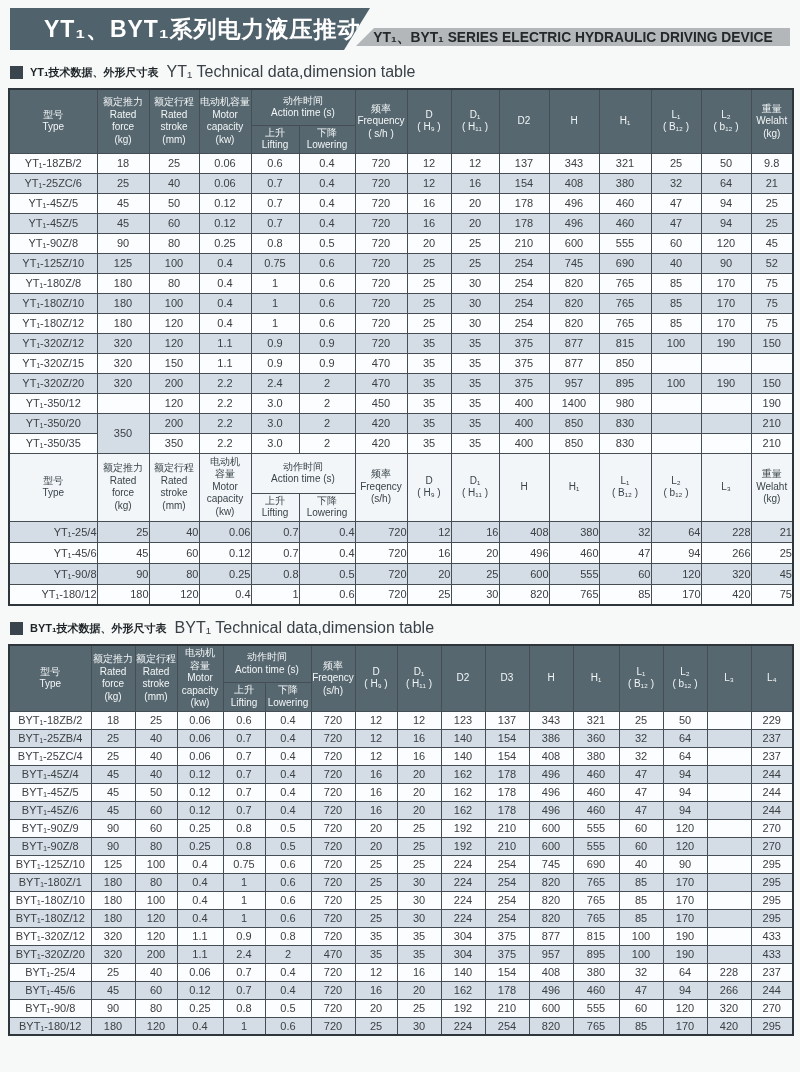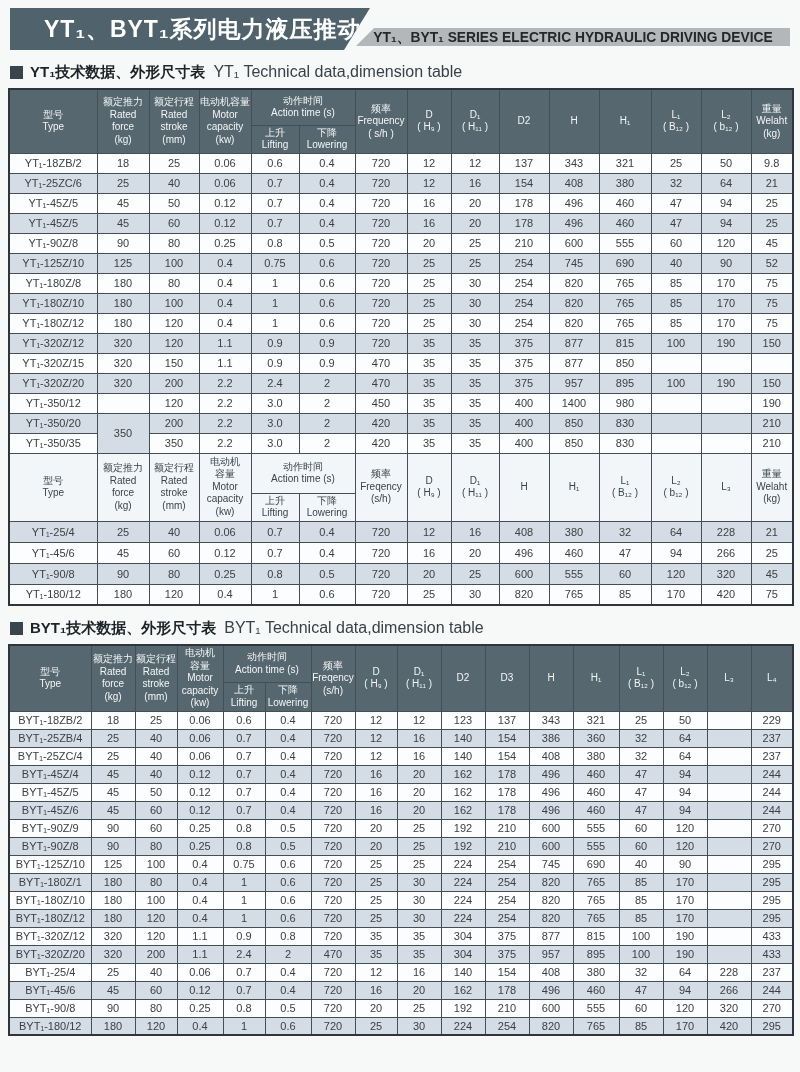--- a/index.html
+++ b/index.html
@@ -15,33 +15,33 @@
   .banner-gray{position:absolute;top:4px;bottom:4px;left:346px;right:0;background:var(--banner-gray);
     clip-path:polygon(18px 0,100% 0,100% 100%,0 100%);display:flex;align-items:center;justify-content:center;margin-top:16px;}
   .banner-gray span{font-size:15px;font-weight:bold;color:#24282b;transform:scaleX(0.92);white-space:nowrap;}
   .banner-dark{position:absolute;top:0;bottom:0;left:0;width:360px;background:var(--banner-dark);
     clip-path:polygon(0 0,100% 0,calc(100% - 26px) 100%,0 100%);display:flex;align-items:center;padding-left:34px;}
   .banner-dark span{font-size:23px;font-weight:bold;color:#ffffff;letter-spacing:1px;white-space:nowrap;}
 
   
   .section-title{display:flex;align-items:center;margin:12px 10px 6px 10px;height:20px;}
   .sq{width:13px;height:13px;background:#39444c;margin-right:7px;flex:0 0 auto;}
-  .st-zh{font-size:15px;font-weight:bold;color:#1d2326;margin-right:8px;white-space:nowrap;}
+  .st-zh{font-size:11px;font-weight:bold;color:#1d2326;margin-right:8px;white-space:nowrap;}
   .st-en{font-size:16px;color:#3a4146;white-space:nowrap;}
 
   
   table{border-collapse:collapse;table-layout:fixed;width:784px;margin:0 8px;border:2px solid #2e363b;}
   th,td{border:1px solid var(--grid-border);text-align:center;vertical-align:middle;color:var(--cell-text);overflow:hidden;}
   thead th{background:var(--header-bg);color:var(--header-text);font-weight:normal;font-size:10px;
     line-height:1.25;white-space:pre-line;padding:1px 0;}
   thead tr:first-child th{height:36px;}
   thead tr+tr th{height:25px;}
   tbody td{font-size:11px;background:var(--row-base);}
   #t1rows td{height:20px;}
-  #t1sub td{height:21px;}
+  #t1sub td{height:21px;text-align:right;}
   #t2rows td{height:18px;}
   #t1rows tr:nth-child(even) td{background:var(--row-alt);}
   #t1sub tr:nth-child(odd) td{background:var(--row-alt);}
   #t2rows tr:nth-child(even) td{background:var(--row-alt);}
   #t1rows td[rowspan]{background:var(--row-alt);}
   
   .midhead td{background:var(--midheader-bg);color:#39444b;font-size:10px;line-height:1.25;white-space:pre-line;padding:1px 0;}
   .midhead tr:first-child td{height:40px;}
   .midhead tr+tr td{height:25px;}
 </style>

